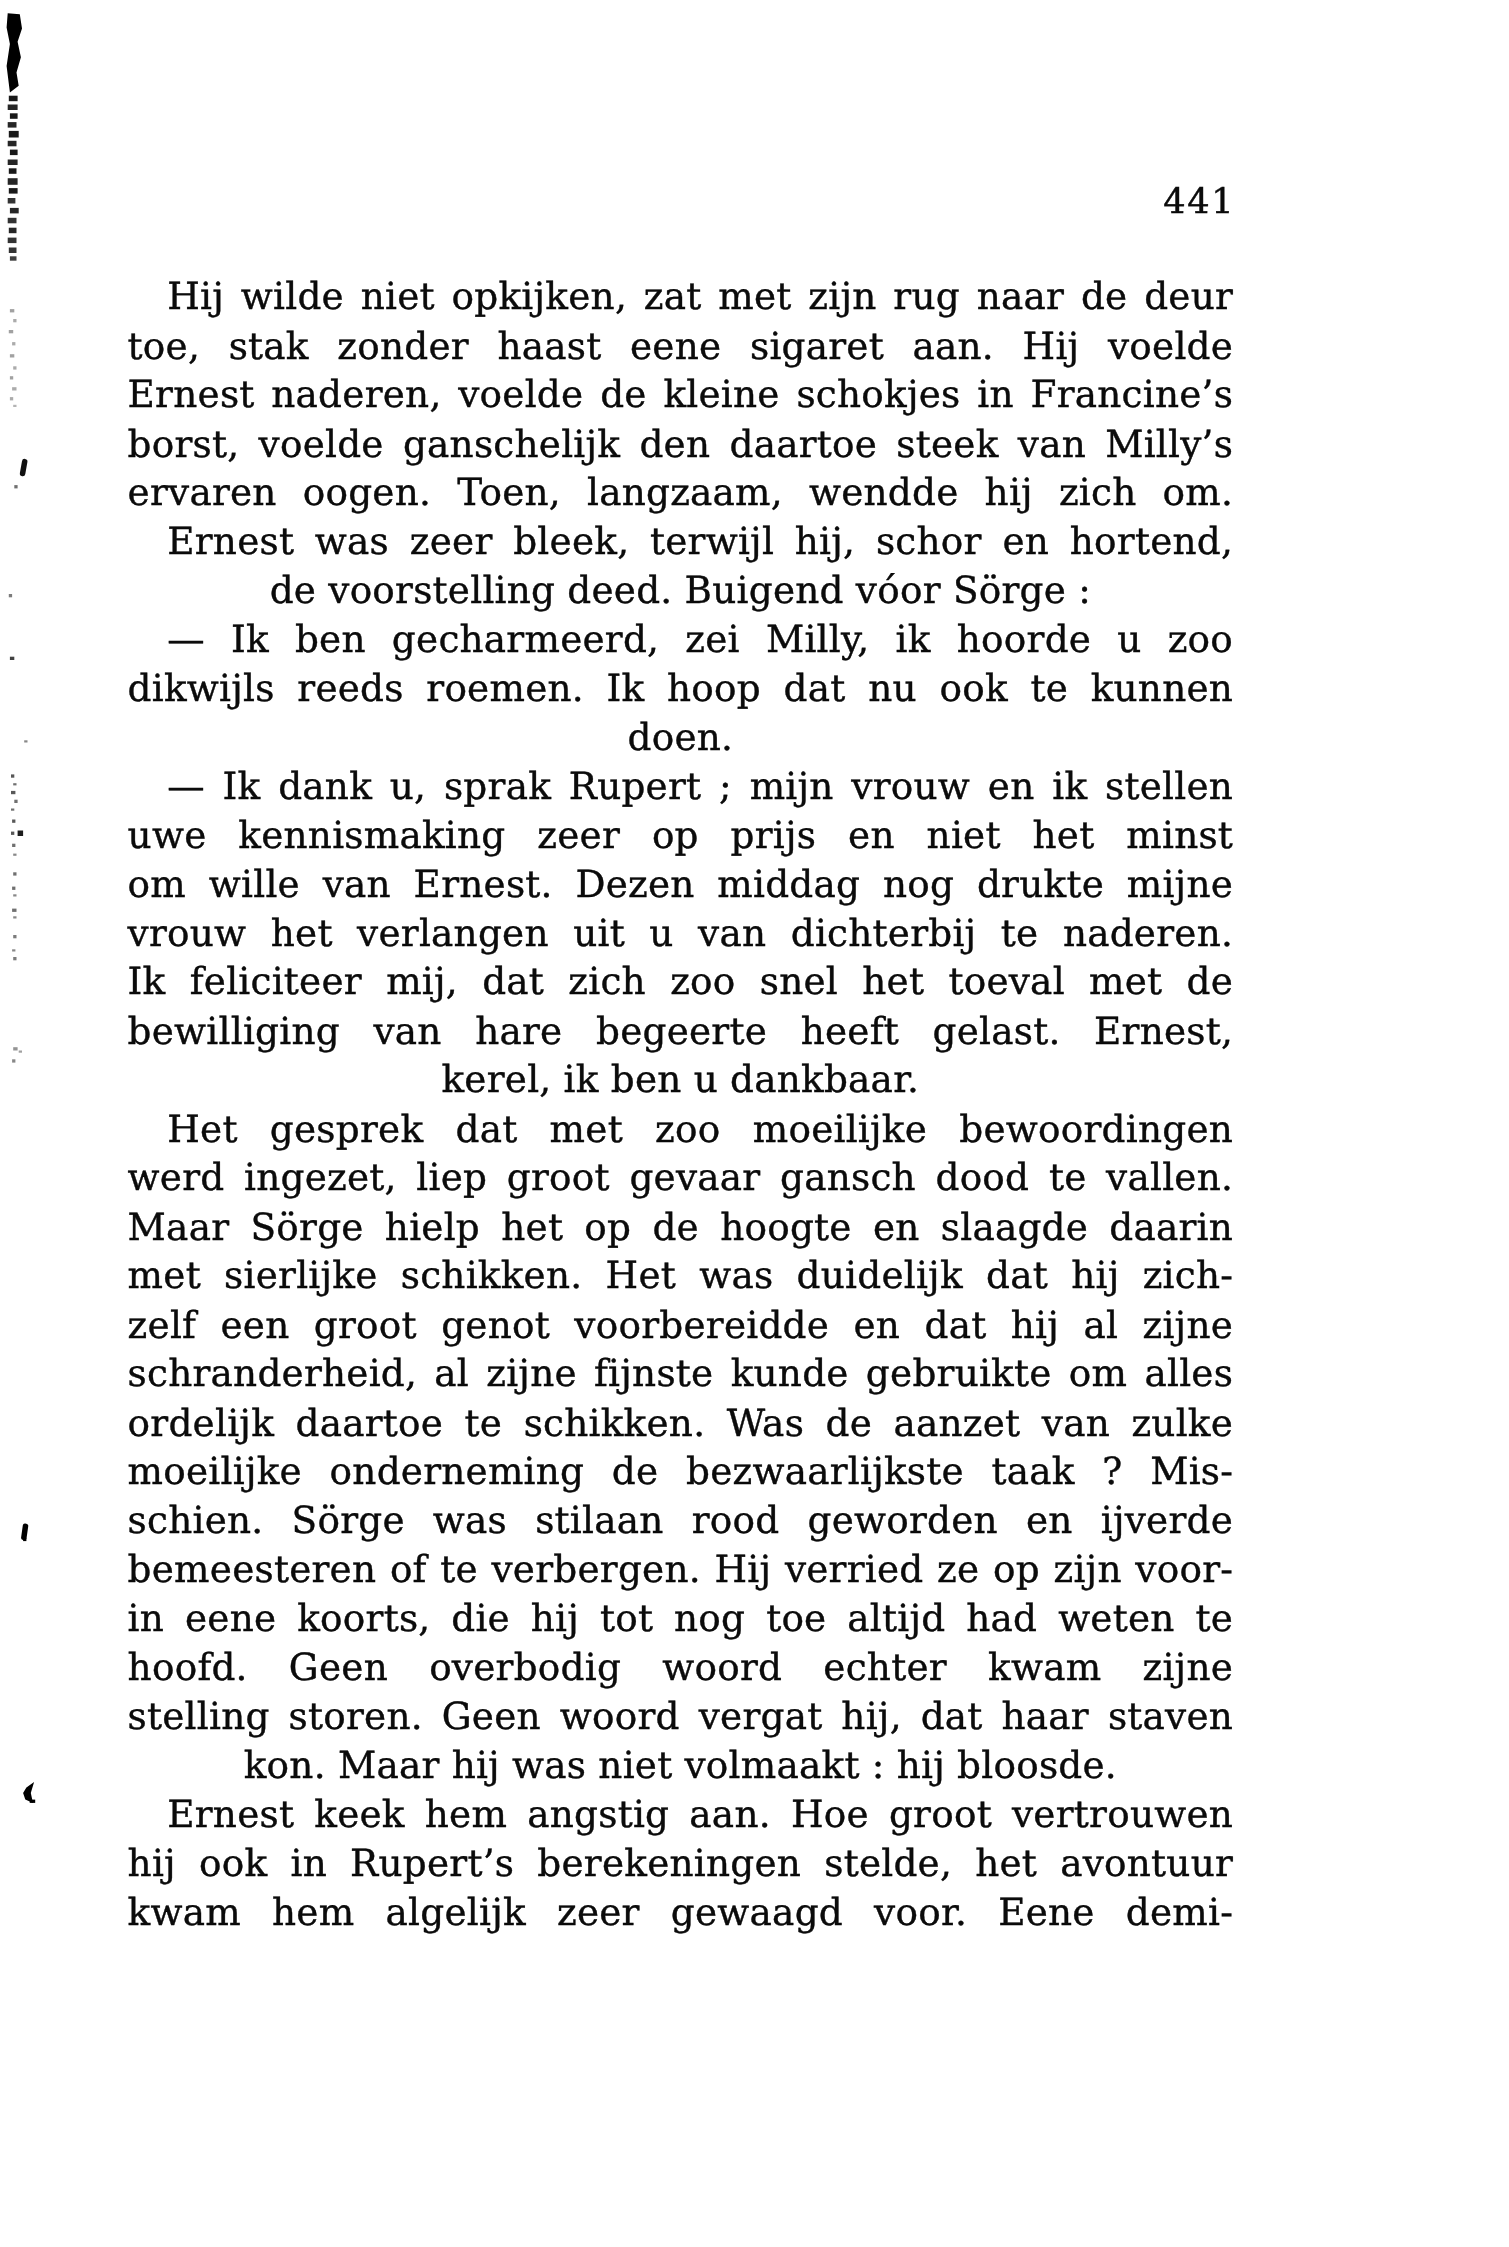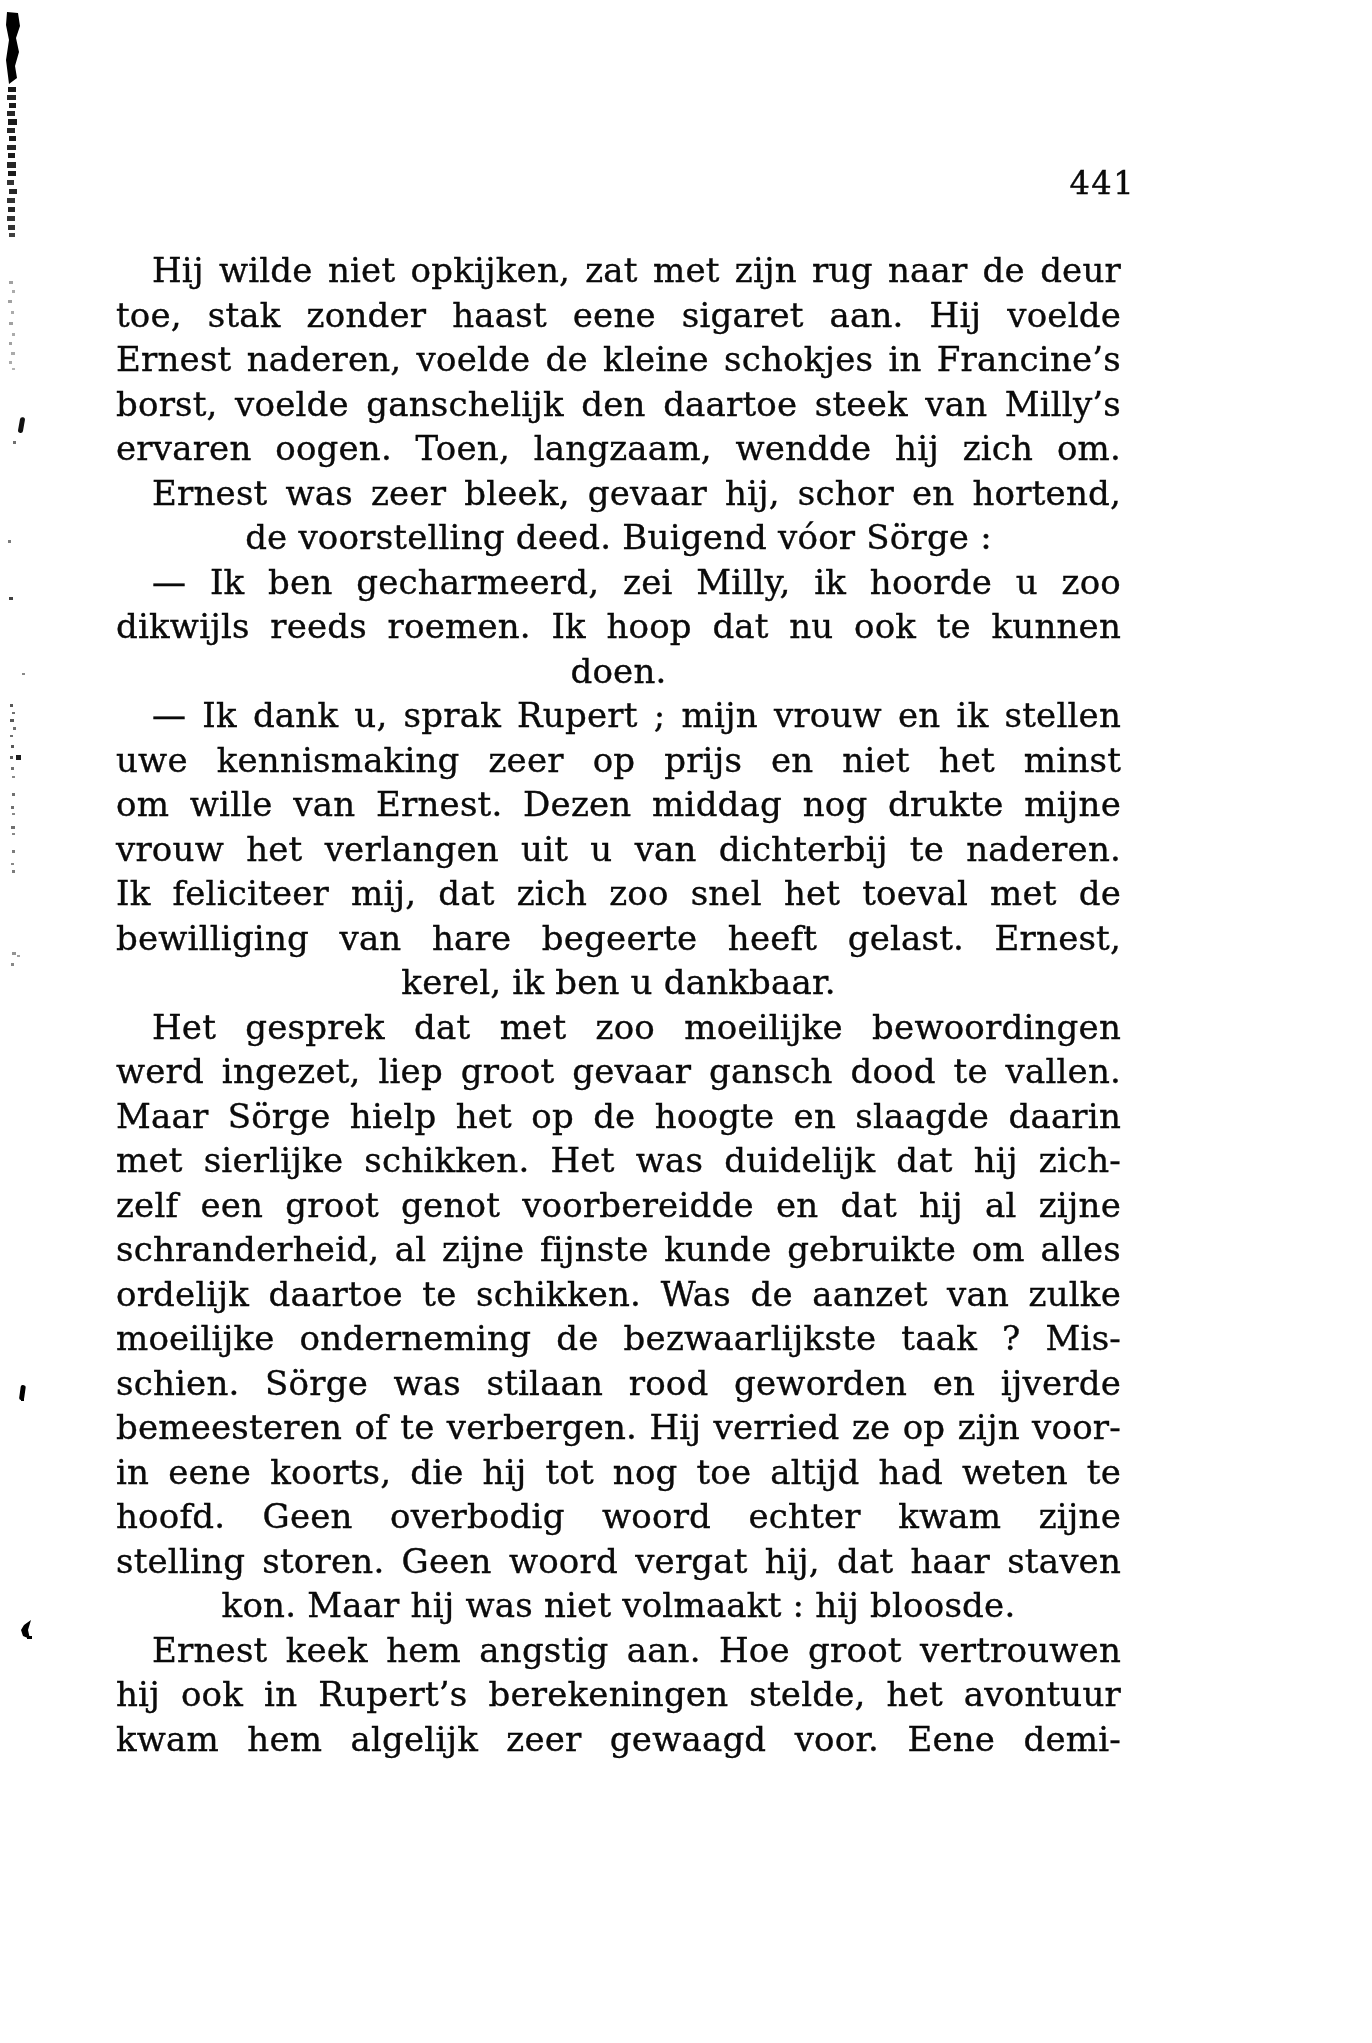--- a/index.html
+++ b/index.html
@@ -12,21 +12,21 @@
     width: 1372px;
     height: 2043px;
     background: #ffffff;
     overflow: hidden;
     font-family: "DejaVu Serif", serif;
     color: #0b0b0b;
   }
   .page-number {
     position: absolute;
     top: 167px;
-    left: 130px;
+    left: 118px;
     width: 1005px;
     text-align: right;
     font-size: 32px;
     line-height: 33px;
     letter-spacing: 1.5px;
     -webkit-text-stroke: 0.4px #000;
   }
   .text-block {
     position: absolute;
     top: 248px;
@@ -132,21 +132,21 @@
 
   <div class="text-block">
       <div class="paragraph">
         <div class="line j indent">Hij wilde niet opkijken, zat met zijn rug naar de deur</div>
         <div class="line j">toe, stak zonder haast eene sigaret aan. Hij voelde</div>
         <div class="line j">Ernest naderen, voelde de kleine schokjes in Francine’s</div>
         <div class="line j">borst, voelde ganschelijk den daartoe steek van Milly’s</div>
         <div class="line j">ervaren oogen. Toen, langzaam, wendde hij zich om.</div>
       </div>
       <div class="paragraph">
-        <div class="line j indent">Ernest was zeer bleek, gevaar hij, schor en hortend,</div>
+        <div class="line j indent">Ernest was zeer bleek, terwijl hij, schor en hortend,</div>
         <div class="line">de voorstelling deed. Buigend vóor Sörge :</div>
       </div>
       <div class="paragraph">
         <div class="line j indent">— Ik ben gecharmeerd, zei Milly, ik hoorde u zoo</div>
         <div class="line j">dikwijls reeds roemen. Ik hoop dat nu ook te kunnen</div>
         <div class="line">doen.</div>
       </div>
       <div class="paragraph">
         <div class="line j indent">— Ik dank u, sprak Rupert ; mijn vrouw en ik stellen</div>
         <div class="line j">uwe kennismaking zeer op prijs en niet het minst</div>

